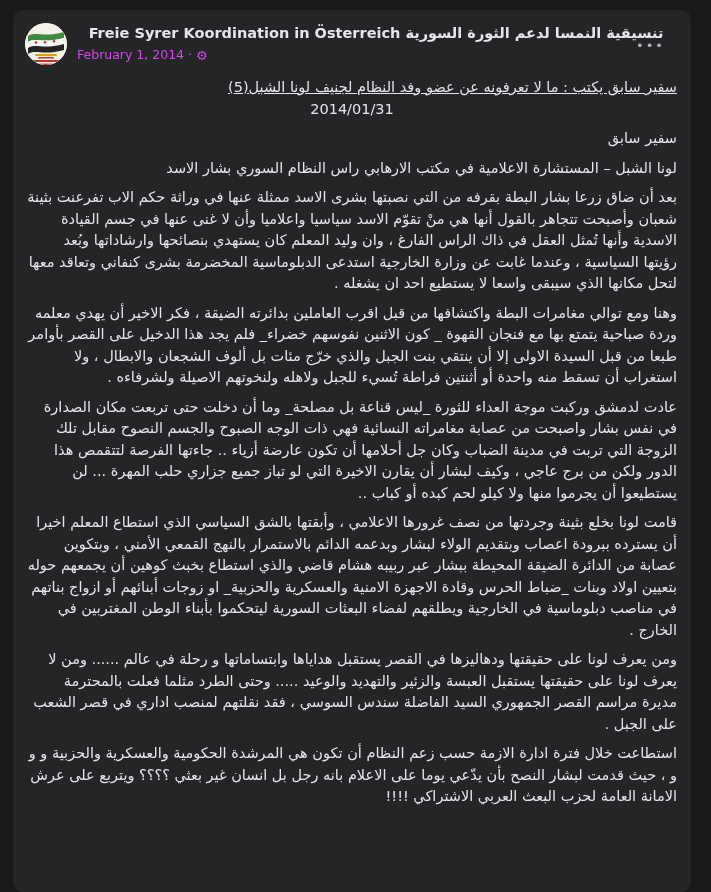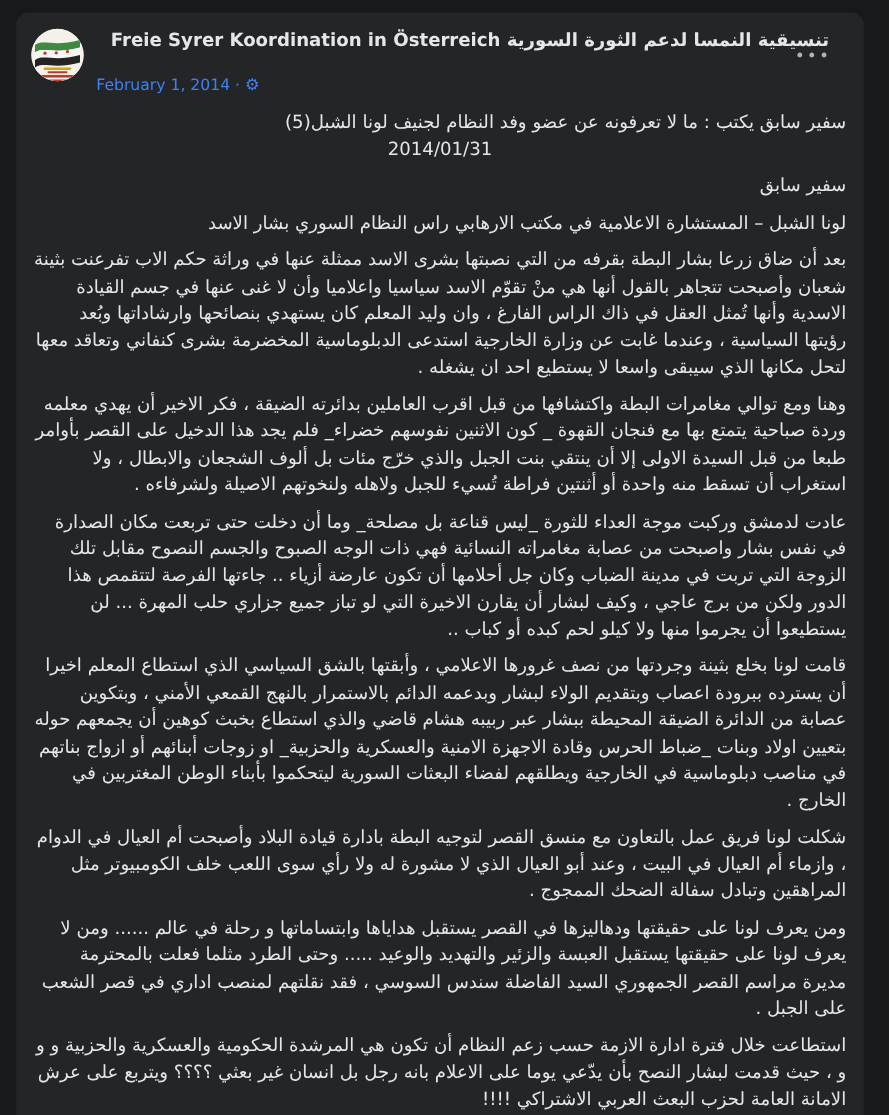--- a/index.html
+++ b/index.html
@@ -29,40 +29,40 @@
     background: #f3f1ea;
   }
   .avatar svg { display: block; }
   .header-text { margin-left: 10px; flex: 1; min-width: 0; padding-top: 1px; }
   .page-name {
     color: #e4e6eb; font-weight: bold; font-size: 14.5px;
     line-height: 19px; white-space: nowrap; cursor: pointer;
   }
   .page-name .arabic-name { unicode-bidi: isolate; }
   .date-row {
-    color: #3b82f6; font-size: 12.5px; margin-top: 17px;
+    color: #d946ef; font-size: 12.5px; margin-top: 4px;
     display: flex; align-items: center; gap: 4px; line-height: 16px;
   }
   .gear { font-size: 13px; line-height: 13px; }
   .more-btn {
     position: absolute; right: 20px; top: 24px;
     color: #b0b3b8; font-size: 13px; letter-spacing: 2px;
     cursor: pointer; padding: 4px 6px; border-radius: 6px;
     user-select: none;
   }
   .post-body {
     padding: 10px 14px 16px 14px;
     color: #e4e6eb;
     font-size: 14.5px;
     line-height: 21.5px;
   }
   .para { margin: 0 0 8px 0; }
   .para[dir="rtl"] { text-align: right; }
   .para[dir="ltr"] { text-align: center; }
-  .para.no-gap { margin-bottom: 0; }
+  .para.no-gap { margin-bottom: 0; text-decoration: underline; }
 </style>
 </head>
 <body>
 
 <div class="card">
 
   <header class="post-header">
 
     <div class="avatar">
       <svg width="42" height="42" viewBox="0 0 42 42">
@@ -111,18 +111,17 @@
 
   <div class="post-body">
     <div class="para no-gap" dir="rtl">سفير سابق يكتب : ما لا تعرفونه عن عضو وفد النظام لجنيف لونا الشبل(5)</div>
     <div class="para" dir="ltr">2014/01/31</div>
     <div class="para" dir="rtl">سفير سابق</div>
     <div class="para" dir="rtl">لونا الشبل – المستشارة الاعلامية في مكتب الارهابي راس النظام السوري بشار الاسد</div>
     <div class="para" dir="rtl">بعد أن ضاق زرعا بشار البطة بقرفه من التي نصبتها بشرى الاسد ممثلة عنها في وراثة حكم الاب تفرعنت بثينة شعبان وأصبحت تتجاهر بالقول أنها هي منْ تقوّم الاسد سياسيا واعلاميا وأن لا غنى عنها في جسم القيادة الاسدية وأنها تُمثل العقل في ذاك الراس الفارغ ، وان وليد المعلم كان يستهدي بنصائحها وارشاداتها وبُعد رؤيتها السياسية ، وعندما غابت عن وزارة الخارجية استدعى الدبلوماسية المخضرمة بشرى كنفاني وتعاقد معها لتحل مكانها الذي سيبقى واسعا لا يستطيع احد ان يشغله .</div>
     <div class="para" dir="rtl">وهنا ومع توالي مغامرات البطة واكتشافها من قبل اقرب العاملين بدائرته الضيقة ، فكر الاخير أن يهدي معلمه وردة صباحية يتمتع بها مع فنجان القهوة _ كون الاثنين نفوسهم خضراء_ فلم يجد هذا الدخيل على القصر بأوامر طبعا من قبل السيدة الاولى إلا أن ينتقي بنت الجبل والذي خرّج مئات بل ألوف الشجعان والابطال ، ولا استغراب أن تسقط منه واحدة أو أثنتين فراطة تُسيء للجبل ولاهله ولنخوتهم الاصيلة ولشرفاءه .</div>
     <div class="para" dir="rtl">عادت لدمشق وركبت موجة العداء للثورة _ليس قناعة بل مصلحة_ وما أن دخلت حتى تربعت مكان الصدارة في نفس بشار واصبحت من عصابة مغامراته النسائية فهي ذات الوجه الصبوح والجسم النصوح مقابل تلك الزوجة التي تربت في مدينة الضباب وكان جل أحلامها أن تكون عارضة أزياء .. جاءتها الفرصة لتتقمص هذا الدور ولكن من برج عاجي ، وكيف لبشار أن يقارن الاخيرة التي لو تباز جميع جزاري حلب المهرة ... لن يستطيعوا أن يجرموا منها ولا كيلو لحم كبده أو كباب ..</div>
     <div class="para" dir="rtl">قامت لونا بخلع بثينة وجردتها من نصف غرورها الاعلامي ، وأبقتها بالشق السياسي الذي استطاع المعلم اخيرا أن يسترده ببرودة اعصاب وبتقديم الولاء لبشار وبدعمه الدائم بالاستمرار بالنهج القمعي الأمني ، وبتكوين عصابة من الدائرة الضيقة المحيطة ببشار عبر ربيبه هشام قاضي والذي استطاع بخبث كوهين أن يجمعهم حوله بتعيين اولاد وبنات _ضباط الحرس وقادة الاجهزة الامنية والعسكرية والحزبية_ او زوجات أبنائهم أو ازواج بناتهم في مناصب دبلوماسية في الخارجية ويطلقهم لفضاء البعثات السورية ليتحكموا بأبناء الوطن المغتربين في الخارج .</div>
-    <div class="para" dir="rtl">شكلت لونا فريق عمل بالتعاون مع منسق القصر لتوجيه البطة بادارة قيادة البلاد وأصبحت أم العيال في الدوام ، وازماء أم العيال في البيت ، وعند أبو العيال الذي لا مشورة له ولا رأي سوى اللعب خلف الكومبيوتر مثل المراهقين وتبادل سفالة الضحك الممجوج .</div>
     <div class="para" dir="rtl">ومن يعرف لونا على حقيقتها ودهاليزها في القصر يستقبل هداياها وابتساماتها و رحلة في عالم ...... ومن لا يعرف لونا على حقيقتها يستقبل العبسة والزئير والتهديد والوعيد ..... وحتى الطرد مثلما فعلت بالمحترمة مديرة مراسم القصر الجمهوري السيد الفاضلة سندس السوسي ، فقد نقلتهم لمنصب اداري في قصر الشعب على الجبل .</div>
     <div class="para" dir="rtl">استطاعت خلال فترة ادارة الازمة حسب زعم النظام أن تكون هي المرشدة الحكومية والعسكرية والحزبية و و و ، حيث قدمت لبشار النصح بأن يدّعي يوما على الاعلام بانه رجل بل انسان غير بعثي ؟؟؟؟ ويتربع على عرش الامانة العامة لحزب البعث العربي الاشتراكي !!!!</div>
   </div>
 
 </div>
 
 </body></html>

